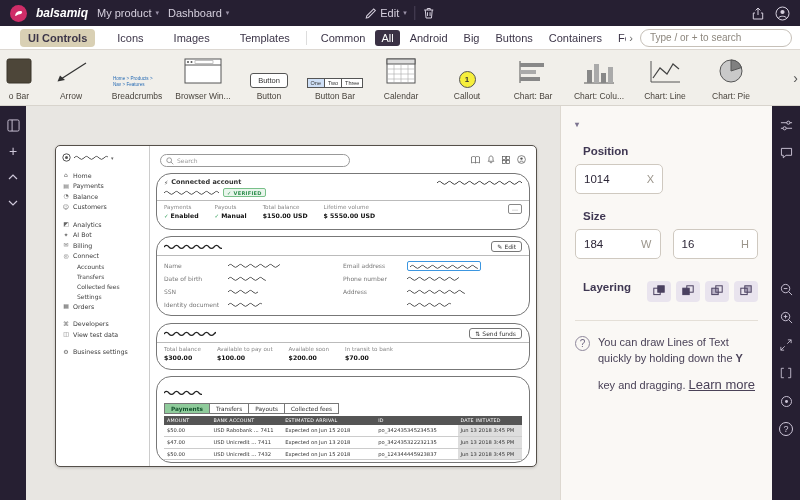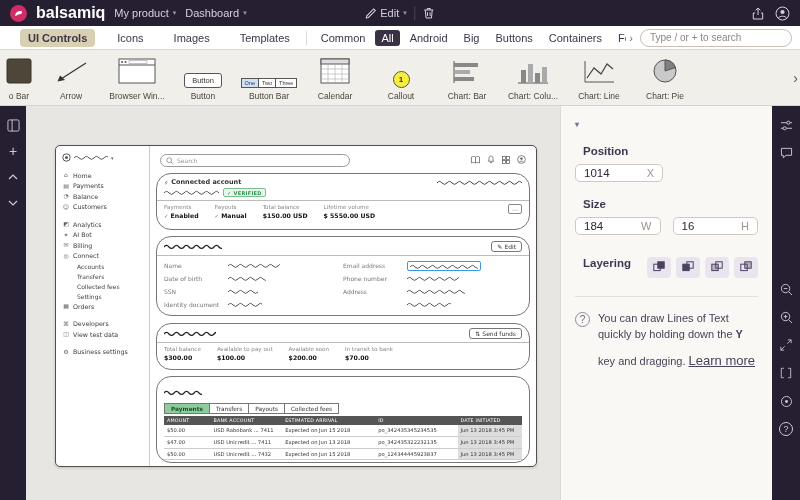--- a/index.html
+++ b/index.html
@@ -4,21 +4,21 @@
 <style>
   * { box-sizing:border-box; margin:0; padding:0; }
   html,body { width:800px; height:500px; overflow:hidden; }
   body { font-family:"Liberation Sans",sans-serif; background:#fff; }
   button { font-family:inherit; }
 
   
   .topbar { position:relative; height:26px; background:#261f32; display:flex; align-items:center; padding:0 10px; color:#e8e4ee; }
   .tb-left { display:flex; align-items:center; gap:9px; }
   .logo { width:17px; height:17px; border-radius:50%; background:#cf2d68; display:flex; align-items:center; justify-content:center; border:none; cursor:pointer; }
-  .brand { font-weight:bold; font-size:16px; color:#fff; }
+  .brand { font-weight:bold; font-size:12px; color:#fff;font-style:italic; }
   .tb-menu { background:none; border:none; color:#d6d0de; font-size:11px; display:flex; align-items:center; gap:4px; cursor:pointer; }
   .chev { font-size:7px; color:#9a92a8; }
   .tb-center { position:absolute; left:50%; transform:translateX(-50%); display:flex; align-items:center; gap:8px; }
   .tb-divider { width:1px; height:14px; background:#4a4258; }
   .tb-right { margin-left:auto; display:flex; gap:11px; align-items:center; }
   .tb-iconbtn { background:none; border:none; cursor:pointer; display:flex; align-items:center; }
 
   
   .toolbar2 { height:24px; background:#fff; border-bottom:1px solid #ddd8d2; display:flex; align-items:center; padding:0 8px; }
   #tabs { display:flex; gap:2px; flex:none; }
@@ -103,21 +103,21 @@
   .m-table td { font-size:5.2px; padding:2.4px 3px; border-bottom:1px solid #ccc; color:#333; white-space:nowrap; }
   .m-table td.shade { background:#ddd; }
   .sq { display:inline-block; line-height:0; }
 
   
   .inspector { width:212px; background:#faf8f5; border-left:1px solid #ddd8d0; padding:14px 14px 0; flex:none; }
   .insp-title-row { font-size:13px; font-weight:bold; color:#3c2f52; display:flex; align-items:center; gap:6px; cursor:pointer; }
   .chev2 { font-size:8px; color:#7c7490; }
   .insp-label { font-size:11.5px; font-weight:bold; margin:16px 0 7px; color:#3f3752;padding-left:8px; }
   .insp-row { display:flex; gap:12px; }
-  .num-box { width:88px; height:18px; background:#fff; border:1px solid #cfc9c0; border-radius:5px; display:flex; align-items:center; padding:0 8px; }
+  .num-box { width:88px; height:30px; background:#fff; border:1px solid #cfc9c0; border-radius:5px; display:flex; align-items:center; padding:0 8px; }
   .num-box input { border:none; outline:none; width:50px; font-size:11.5px; color:#2c2637; font-family:inherit; background:transparent; }
   .num-box .suffix { margin-left:auto; font-size:11px; color:#9b958b; }
   .layer-row { display:flex; align-items:flex-start; margin-top:22px; }
   .layer-btns { margin-left:auto; display:flex; gap:5px; }
   .layer-btn { width:24px; height:21px; border:none; border-radius:4px; background:#e9e4ee; display:flex; align-items:center; justify-content:center; cursor:pointer; }
   .insp-div { border-top:1px solid #e4dfd7; margin:18px 0 14px; }
   .help-row { display:flex; gap:8px; }
   .help-badge { flex:none; width:15px; height:15px; border:1px solid #8f889c; border-radius:50%; color:#6e6680; font-size:10px; display:flex; align-items:center; justify-content:center; margin-top:1px; }
   .help-text { font-size:11px; line-height:1.45; color:#4a4258; }
   .learn { display:inline-block; margin-top:9px; font-size:13px; color:#4a4258; text-decoration:underline; cursor:pointer; }
@@ -206,20 +206,26 @@
         <div class="pal-label">o Bar</div>
       </div>
       <div class="pal-item">
         <div class="pal-thumb">
           <span><svg width="40" height="24" viewBox="0 0 40 24">
               <line x1="35" y1="3" x2="10" y2="19" stroke="#333" stroke-width="1.2"></line>
               <path d="M6.5 21.5 L14 20 L9 15.5 Z" fill="#333"></path>
             </svg></span>
         </div>
         <div class="pal-label">Arrow</div>
+      </div>
+      <div class="pal-item">
+        <div class="pal-thumb">
+          <span class="thumb-crumbs">Home &gt; Products &gt; Nav &gt; Features</span>
+        </div>
+        <div class="pal-label">Breadcrumbs</div>
       </div>
       <div class="pal-item">
         <div class="pal-thumb">
           <span><svg width="38" height="26" viewBox="0 0 38 26">
               <rect x="1" y="1" width="36" height="24" fill="#fff" stroke="#555"></rect>
               <line x1="1" y1="7" x2="37" y2="7" stroke="#555"></line>
               <circle cx="4" cy="4" r="1" fill="#555"></circle>
               <circle cx="7.5" cy="4" r="1" fill="#555"></circle>
               <rect x="11" y="2.7" width="18" height="2.6" fill="none" stroke="#999" stroke-width="0.6"></rect>
             </svg></span>

